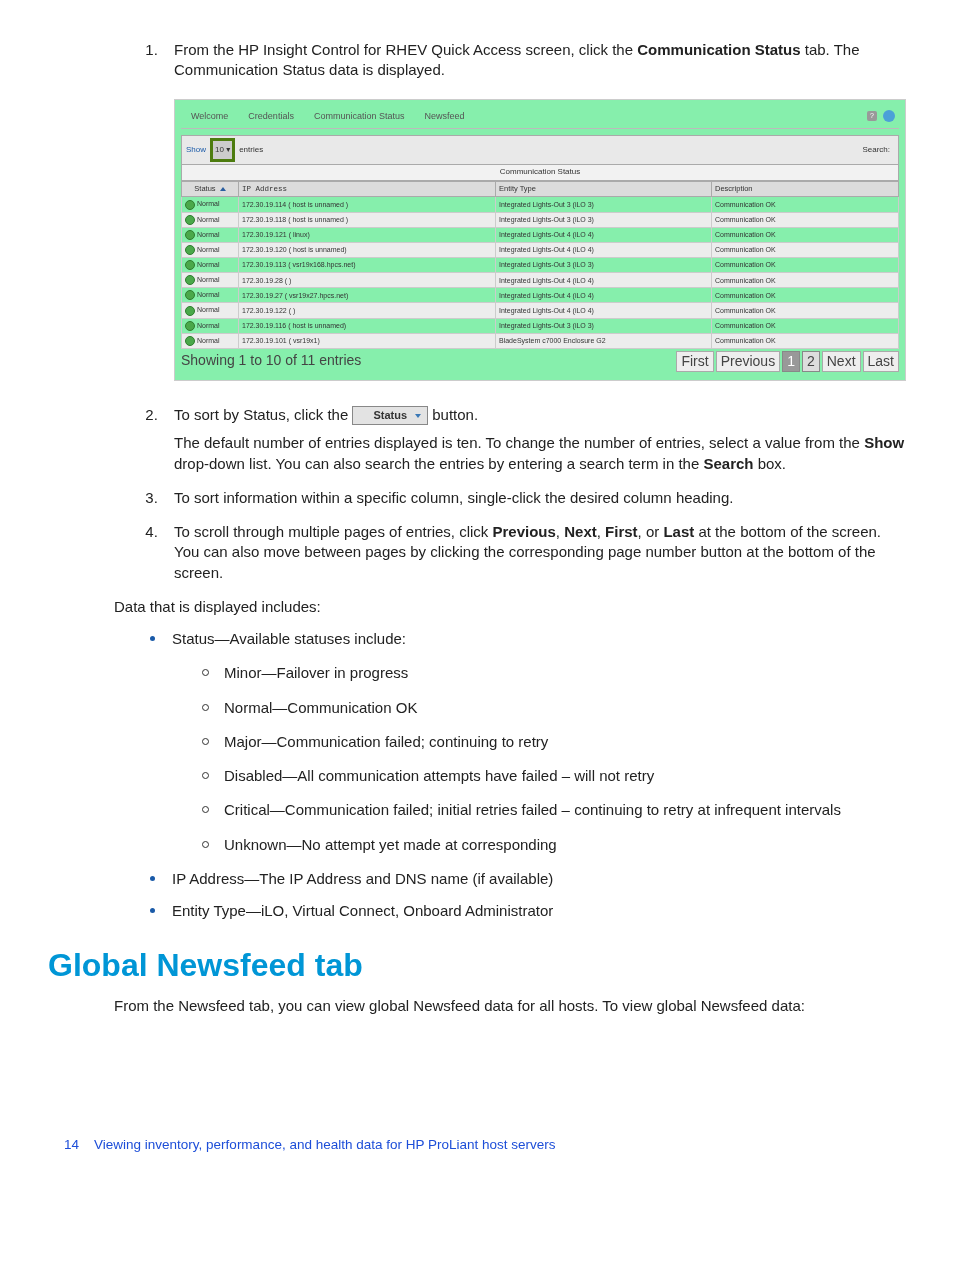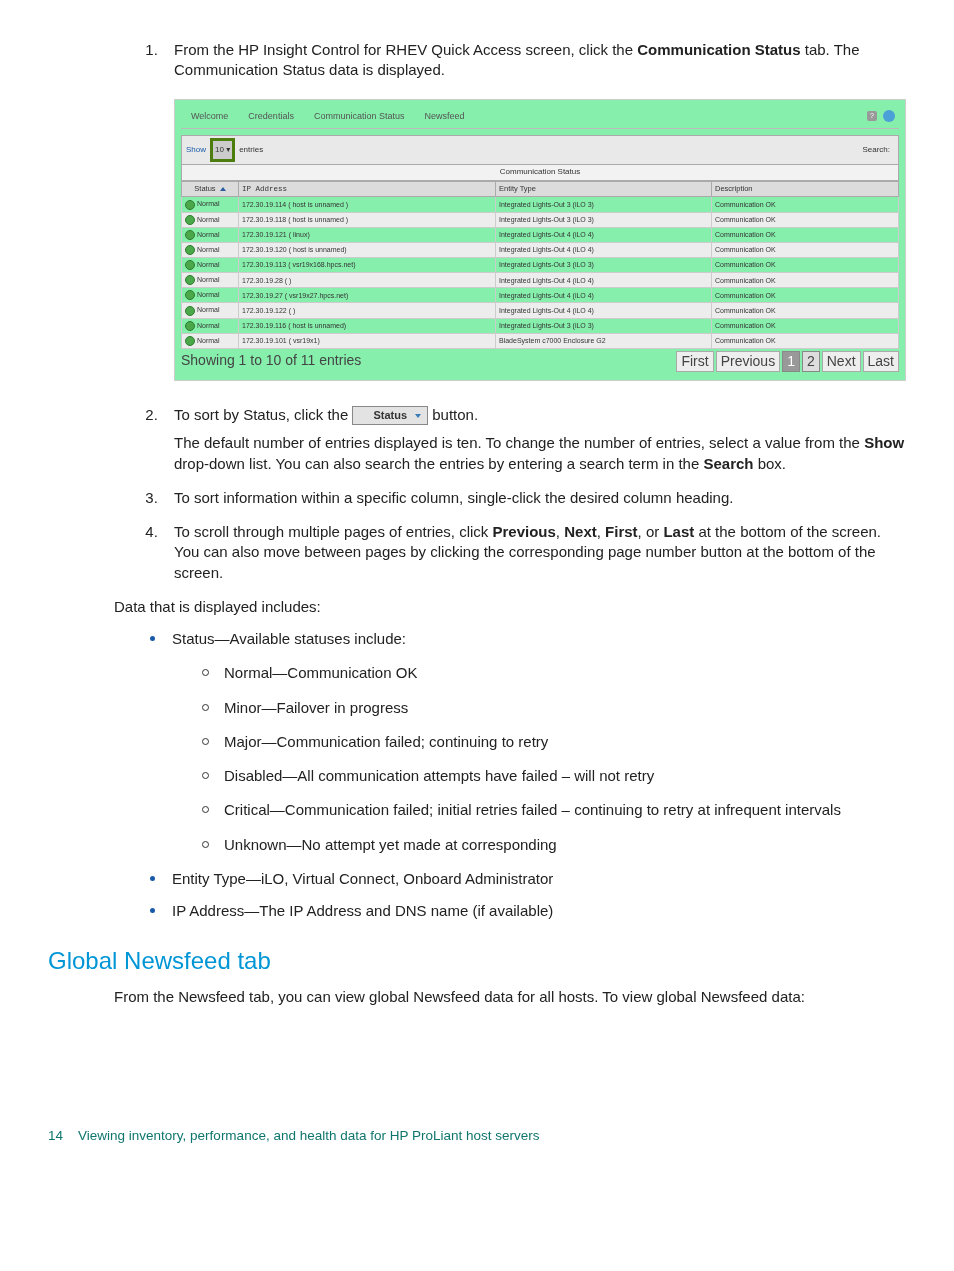--- a/index.html
+++ b/index.html
@@ -200,29 +200,30 @@
   ul.inner > li::before {
     content: "";
     position: absolute;
     left: 0; top: 6px;
     width: 5px; height: 5px;
     border: 1px solid #333;
     border-radius: 50%;
   }
   h2.section {
     color: #0096d6;
-    font-weight: normal;
-    font-size: 24px;
+    font-weight: bold;
+    font-size: 32px;
     margin: 26px 0 6px 0;
   }
   .page-footer {
     margin-top: 120px;
     font-size: 13.5px;
-    color: #0f766e;
+    color: #1d4ed8;
     padding-left: 0;
+    margin-left: 16px;
   }
 </style>
 </head>
 <body>
 
 <ol class="instructions" start="1">
   <li>
     <span>From the HP Insight Control for RHEV Quick Access screen, click the </span><b>Communication Status</b><span> tab. The Communication Status data is displayed.</span>
 
     <div class="screenshot-wrap">
@@ -346,30 +347,30 @@
     <span>To scroll through multiple pages of entries, click </span><b>Previous</b><span>, </span><b>Next</b><span>, </span><b>First</b><span>, or </span><b>Last</b><span> at the bottom of the screen. You can also move between pages by clicking the corresponding page number button at the bottom of the screen.</span>
   </li>
 </ol>
 
 <p class="freepara">Data that is displayed includes:</p>
 
 <ul class="outer">
   <li>
     <span>Status—Available statuses include:</span>
     <ul class="inner" id="status-inner">
+        <li>Minor—Failover in progress</li>
         <li>Normal—Communication OK</li>
-        <li>Minor—Failover in progress</li>
         <li>Major—Communication failed; continuing to retry</li>
         <li>Disabled—All communication attempts have failed – will not retry</li>
         <li>Critical—Communication failed; initial retries failed – continuing to retry at infrequent intervals</li>
         <li>Unknown—No attempt yet made at corresponding</li>
       </ul>
   </li>
+  <li>IP Address—The IP Address and DNS name (if available)</li>
   <li>Entity Type—iLO, Virtual Connect, Onboard Administrator</li>
-  <li>IP Address—The IP Address and DNS name (if available)</li>
 </ul>
 
 <h2 class="section">Global Newsfeed tab</h2>
 <p class="freepara" style="margin-left:66px">From the Newsfeed tab, you can view global Newsfeed data for all hosts. To view global Newsfeed data:</p>
 
 <div class="page-footer">
   <span>14</span>&nbsp;&nbsp;&nbsp;&nbsp;<span>Viewing inventory, performance, and health data for HP ProLiant host servers</span>
 </div>
 
 </body></html>

